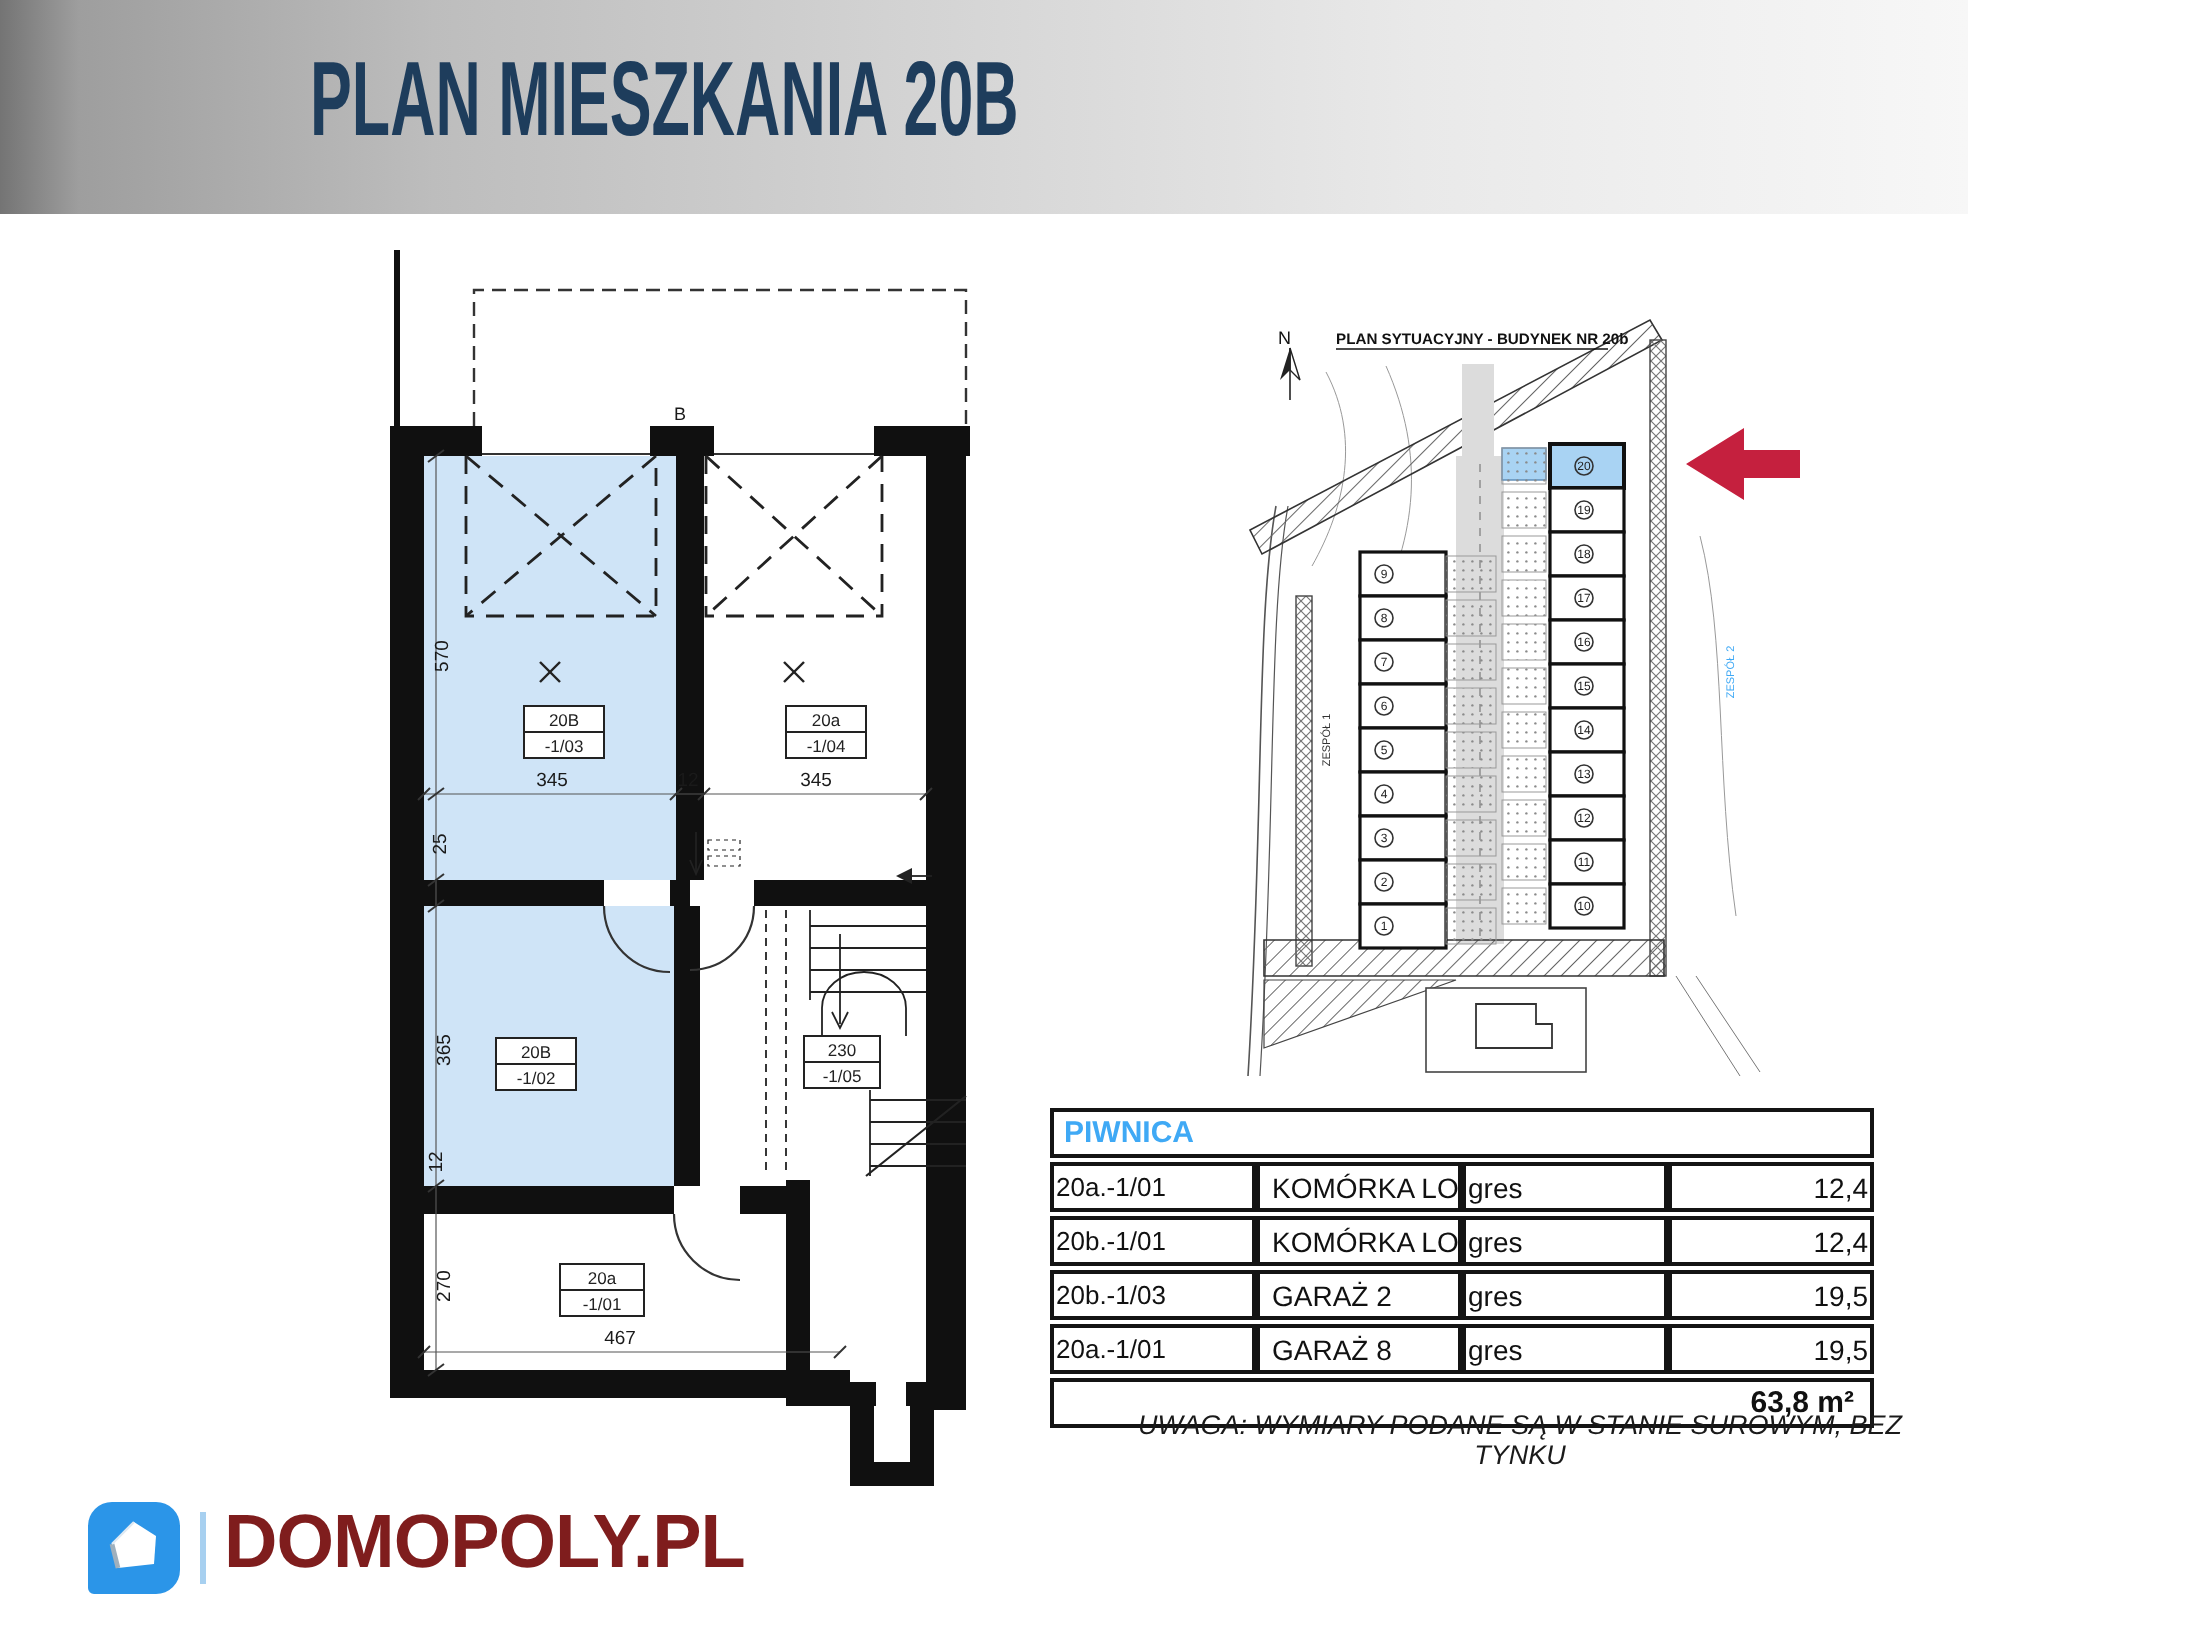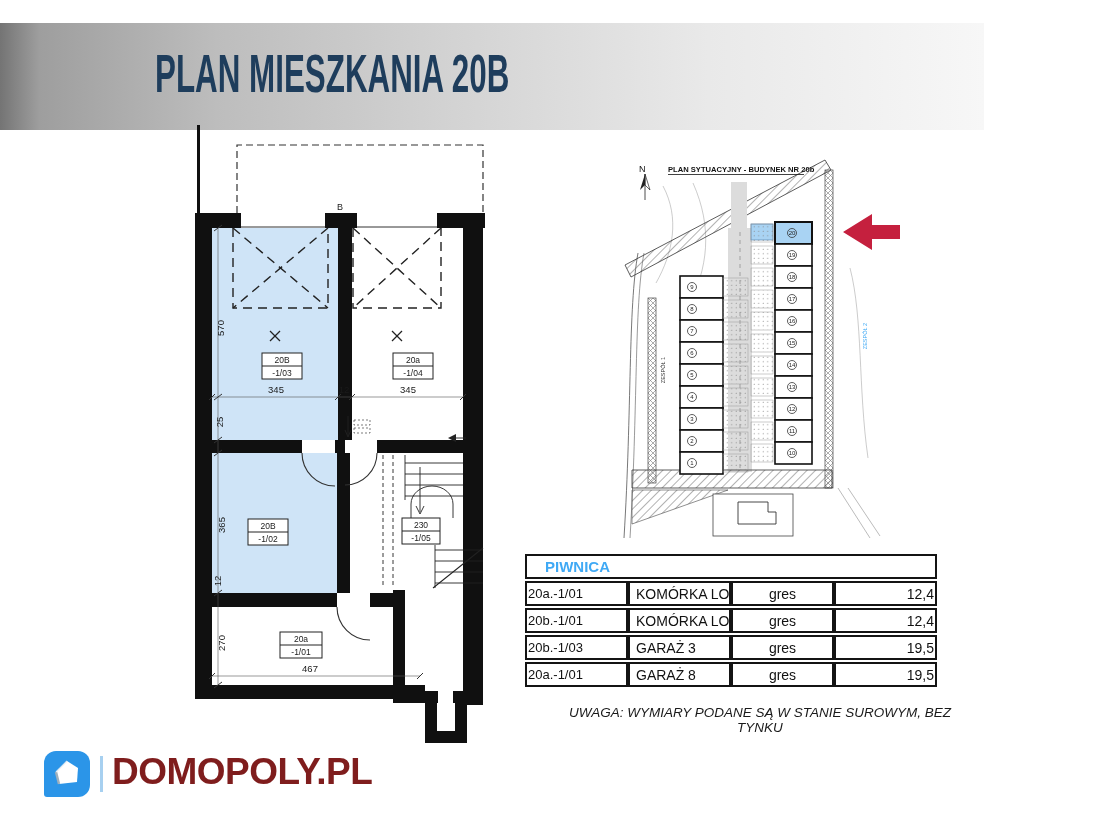--- a/index.html
+++ b/index.html
@@ -1,36 +1,36 @@
 <!DOCTYPE html>
 <html><head>
 <meta charset="utf-8">
 <style>
   html,body{margin:0;padding:0;background:#fff;}
   .page{position:relative;width:1100px;height:825px;background:#fff;overflow:hidden;
         font-family:"Liberation Sans",sans-serif;}
   
   .header-band{position:absolute;left:0;top:0;width:984px;height:107px;
-    background:linear-gradient(90deg,#747474 0%,#9e9e9e 4%,#bdbdbd 22%,#d2d2d2 45%,#e9e9e9 72%,#f7f7f7 100%);margin-top:23px;}
+    background:linear-gradient(90deg,#747474 0%,#9e9e9e 4%,#bdbdbd 22%,#d2d2d2 45%,#e9e9e9 72%,#f7f7f7 100%);}
   .page-title{position:absolute;left:155px;top:20px;margin:0;white-space:nowrap;
     font-size:49px;font-weight:700;color:#1e3d5c;letter-spacing:0px;
     transform:scaleX(.64) scaleY(1.08);transform-origin:0 0;}
   
   .floor-plan{position:absolute;left:190px;top:120px;}
   .site-plan{position:absolute;left:618px;top:158px;}
   
   .area-table{position:absolute;left:525px;top:552px;}
   table{border-collapse:separate;border-spacing:0 2px;width:412px;table-layout:fixed;}
   td{border:2px solid #141414;height:19px;font-size:14px;color:#111;
      overflow:hidden;white-space:nowrap;background:#fff;}
   td.c-id{width:58px;font-size:13px;padding:0 1px;}
   td.c-name{width:172px;padding-left:6px;}
-  td.c-fin{width:74px;text-align:center;}
+  td.c-fin{width:74px;text-align:left;}
   td.c-area{width:92px;text-align:right;}
-  td.t-head{color:#3fa9f5;font-weight:700;font-size:15px;padding-left:18px;}
+  td.t-head{color:#3fa9f5;font-weight:700;font-size:15px;padding-left:5px;}
   td.t-total{font-weight:700;font-size:15px;text-align:right;padding-right:8px;}
   
   .note{position:absolute;left:545px;top:705px;width:430px;text-align:center;
         font-size:13.5px;color:#1a1a1a;font-style:italic;}
   
   .logo-icon{position:absolute;left:44px;top:751px;width:46px;height:46px;
     background:#2b95e8;border-radius:12px 12px 12px 3px;}
   .logo-divider{position:absolute;left:100px;top:756px;width:3px;height:36px;background:#a7d0f0;}
   .logo-word{position:absolute;left:112px;top:750px;margin:0;font-size:37px;font-weight:700;
     color:#7f1d1d;letter-spacing:-0.5px;transform:scaleY(1.02);transform-origin:0 0;}
@@ -348,30 +348,33 @@
         <td class="c-area">12,4</td>
       </tr>
       <tr>
         <td class="c-id">20b.-1/01</td>
         <td class="c-name">KOMÓRKA LOKATORSKA2</td>
         <td class="c-fin">gres</td>
         <td class="c-area">12,4</td>
       </tr>
       <tr>
         <td class="c-id">20b.-1/03</td>
-        <td class="c-name">GARAŻ 3</td>
+        <td class="c-name">GARAŻ 2</td>
         <td class="c-fin">gres</td>
         <td class="c-area">19,5</td>
       </tr>
       <tr>
         <td class="c-id">20a.-1/01</td>
         <td class="c-name">GARAŻ 8</td>
         <td class="c-fin">gres</td>
         <td class="c-area">19,5</td>
       </tr>
+      <tr>
+            <td class="t-total" colspan="4">63,8 m²</td>
+          </tr>
     </tbody>
       </table>
   </div>
 
   <div class="note">UWAGA: WYMIARY PODANE SĄ W STANIE SUROWYM, BEZ TYNKU</div>
 
   <div class="logo-icon">
     <svg width="46" height="46" viewBox="0 0 46 46">
       <polygon points="12,21 23,10 34,17 33,31 15,33" fill="#ffffff"></polygon>
       <path d="M12,21 L15,33" stroke="#9fb0bd" stroke-width="2.4"></path>

